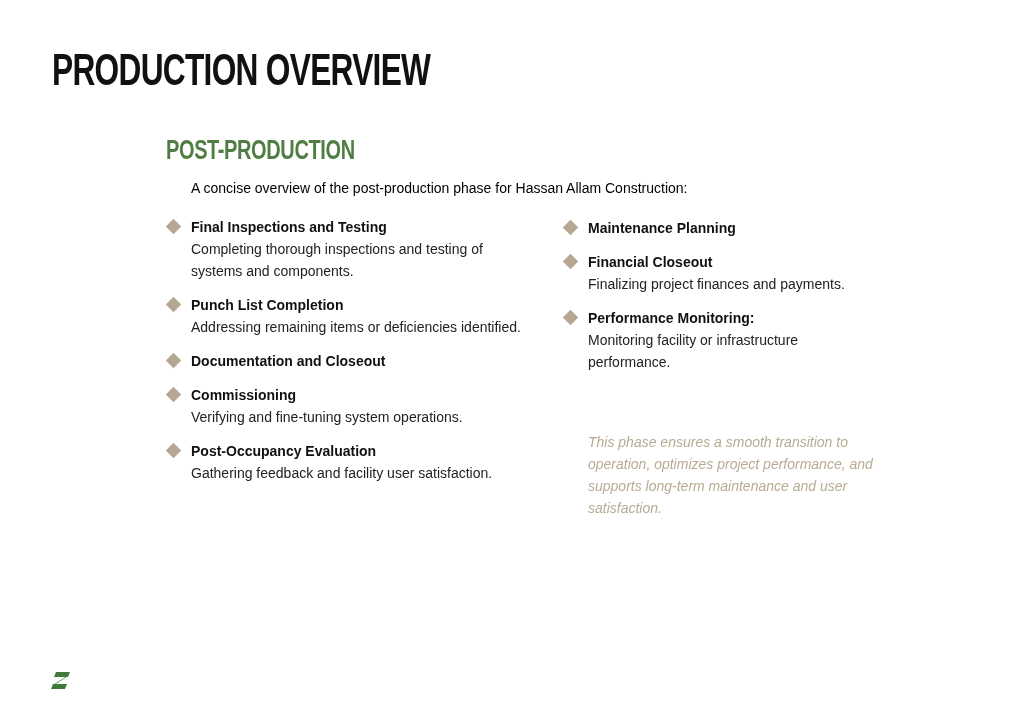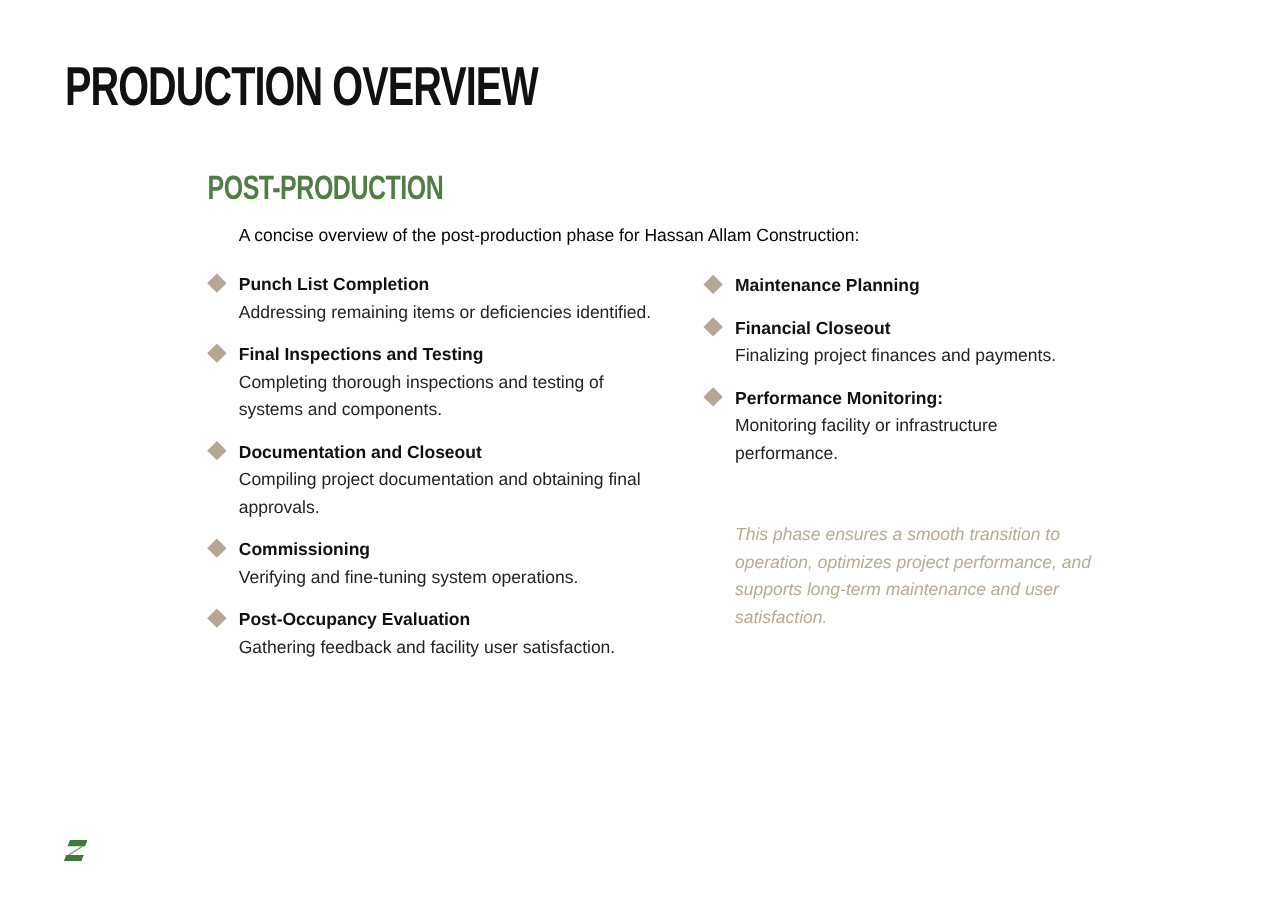--- a/index.html
+++ b/index.html
@@ -37,51 +37,50 @@
     }
     .item-title {
       font-size: 14px; font-weight: 700; line-height: 22px; color: #111111;
     }
     .item-desc {
       font-size: 14px; line-height: 22px; color: #222222;
     }
     .col-left .item-desc { width: 330px; }
     .col-right .item-desc { width: 290px; }
     .summary {
-      position: absolute; left: 588px; top: 416px; width: 290px;
+      position: absolute; left: 588px; top: 431px; width: 290px;
       font-size: 14px; line-height: 22px; font-style: italic; color: #b8ab93;
     }
     .logo {
       position: absolute; left: 51px; top: 672px; width: 19px; height: 17px;
     }
   </style>
 </head>
 <body>
 
 <div class="page-title">PRODUCTION OVERVIEW</div>
 
 <div class="section-title">POST-PRODUCTION</div>
 
 <div class="intro">A concise overview of the post-production phase for Hassan Allam Construction:</div>
 
 <div class="col col-left">
   <div class="item">
     <span class="diamond"></span>
+    <div class="item-title">Final Inspections and Testing</div>
+    <div class="item-desc">Completing thorough inspections and testing of systems and components.</div>
+  </div>
+  <div class="item">
+    <span class="diamond"></span>
     <div class="item-title">Punch List Completion</div>
     <div class="item-desc">Addressing remaining items or deficiencies identified.</div>
   </div>
   <div class="item">
     <span class="diamond"></span>
-    <div class="item-title">Final Inspections and Testing</div>
-    <div class="item-desc">Completing thorough inspections and testing of systems and components.</div>
-  </div>
-  <div class="item">
-    <span class="diamond"></span>
     <div class="item-title">Documentation and Closeout</div>
-    <div class="item-desc">Compiling project documentation and obtaining final approvals.</div>
   </div>
   <div class="item">
     <span class="diamond"></span>
     <div class="item-title">Commissioning</div>
     <div class="item-desc">Verifying and fine-tuning system operations.</div>
   </div>
   <div class="item">
     <span class="diamond"></span>
     <div class="item-title">Post-Occupancy Evaluation</div>
     <div class="item-desc">Gathering feedback and facility user satisfaction.</div>

